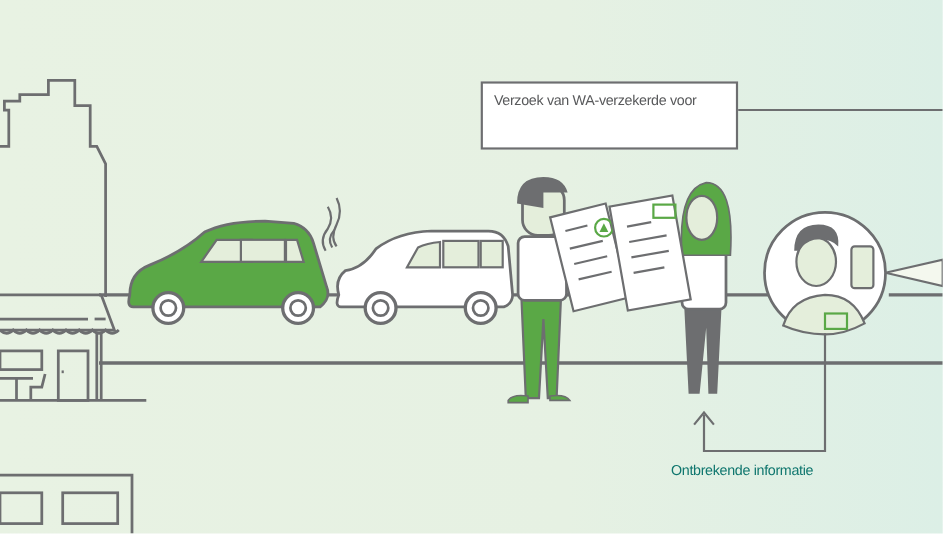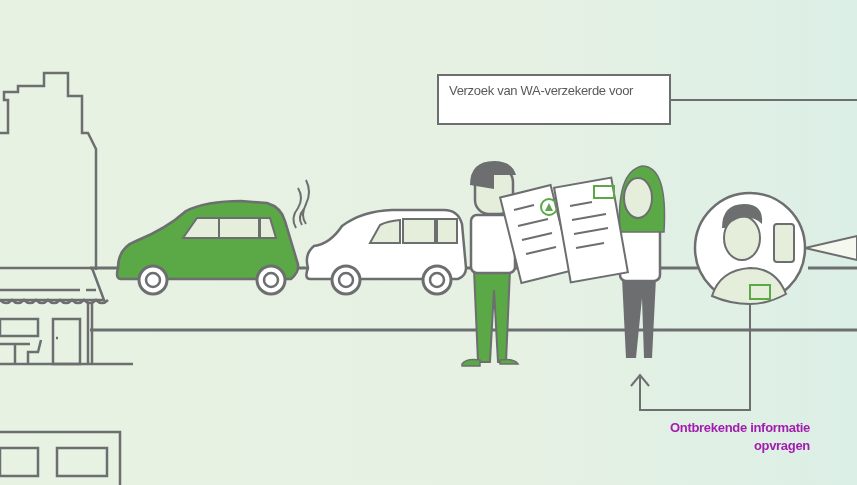--- a/index.html
+++ b/index.html
@@ -3,28 +3,28 @@
 <meta charset="utf-8">
 <style>
   html, body { margin: 0; padding: 0; }
   body {
     width: 857px; height: 485px; overflow: hidden; position: relative;
     background: linear-gradient(90deg, #e8f2e3 0%, #e6f1e3 60%, #dcefe6 100%);
     font-family: "Liberation Sans", sans-serif;
   }
   .scene { position: absolute; left: 0; top: 0; width: 857px; height: 485px; }
   .label-box {
-    position: absolute; left: 437px; top: 74px; width: 234px; height: 51px;
+    position: absolute; left: 437px; top: 74px; width: 234px; height: 62px;
     box-sizing: border-box; border: 2px solid #6d6e70; background: #ffffff;
     padding: 5px 0 0 10px; color: #58595b; font-size: 13px; line-height: 19px;
     letter-spacing: -0.3px;
   }
   .caption {
-    position: absolute; left: 610px; top: 419px; width: 200px; text-align: right;
-    color: #a21caf; font-size: 13px; line-height: 18px; letter-spacing: -0.3px; font-weight: bold;
+    position: absolute; left: 610px; top: 419px; width: 200px; text-align: left;
+    color: #0f766e; font-size: 13px; line-height: 18px; letter-spacing: -0.3px;
   }
 </style>
 </head>
 <body>
 
 <svg class="scene" viewBox="0 0 857 485" width="857" height="485">
 
   <g stroke="#6d6e70" stroke-width="3" fill="none">
     <line x1="90" y1="268" x2="700" y2="268"></line>
     <line x1="808" y1="268" x2="857" y2="268"></line>
@@ -135,14 +135,13 @@
     <polyline points="631,386 640,375 649,386"></polyline>
   </g>
 </svg>
 
 <div class="label-box">
   <div>Verzoek van WA-verzekerde voor</div>
 </div>
 
 <div class="caption">
   <div>Ontbrekende informatie</div>
-  <div>opvragen</div>
 </div>
 
 </body></html>

